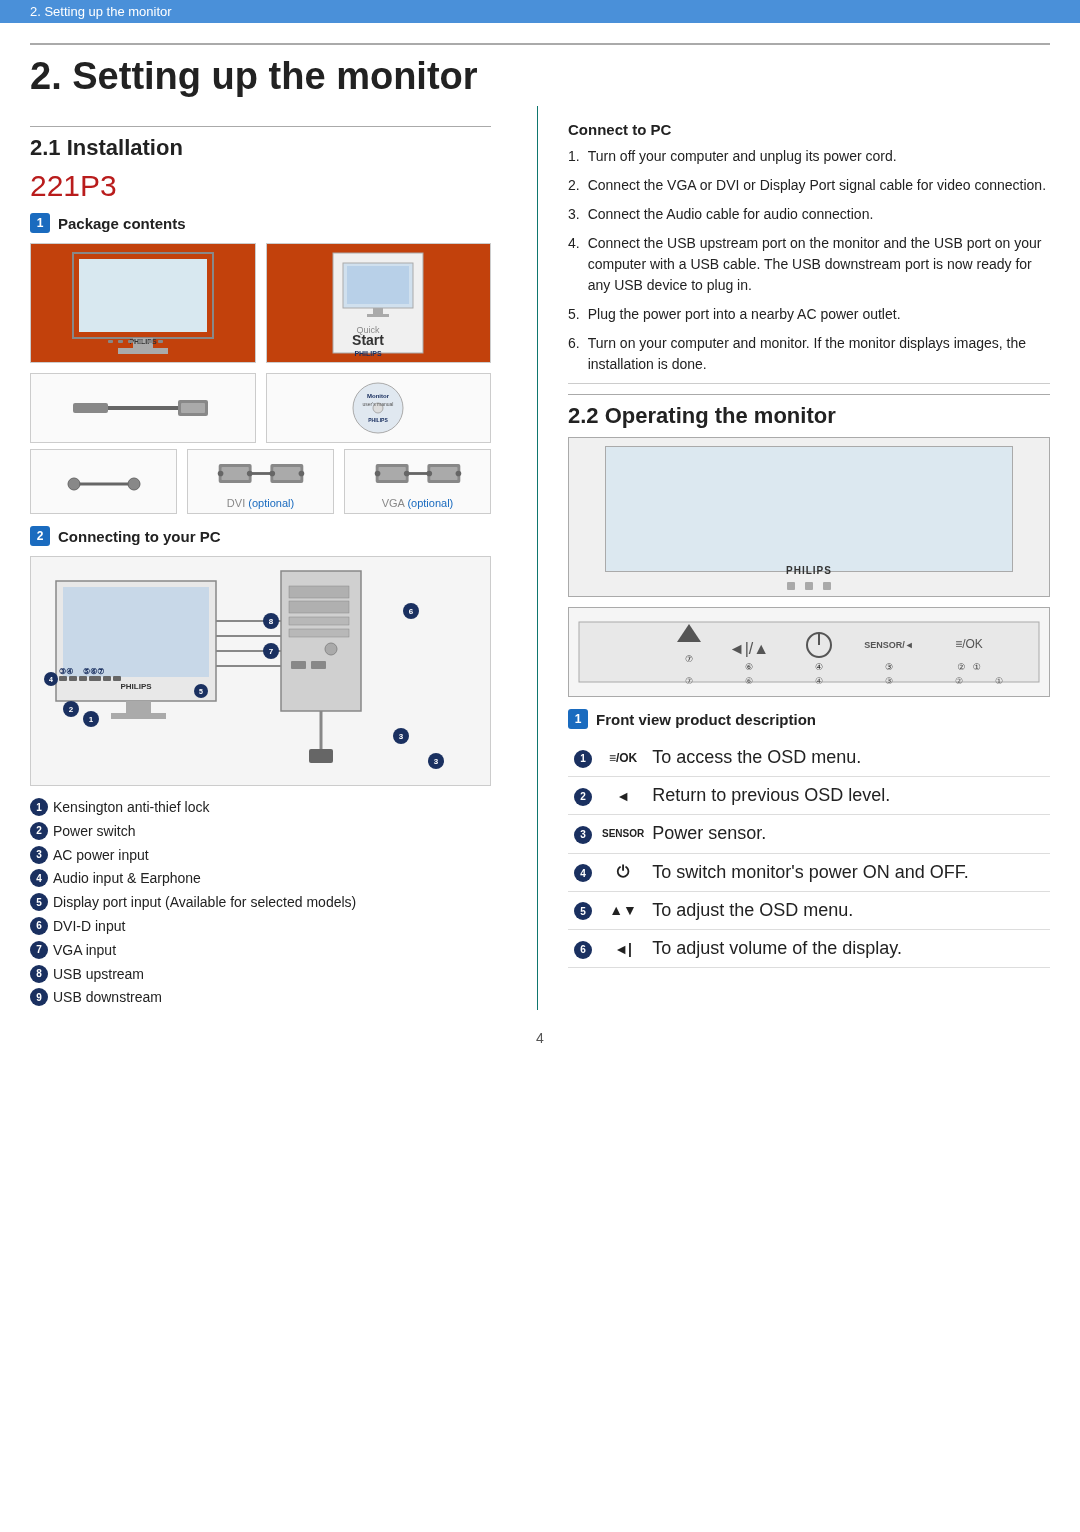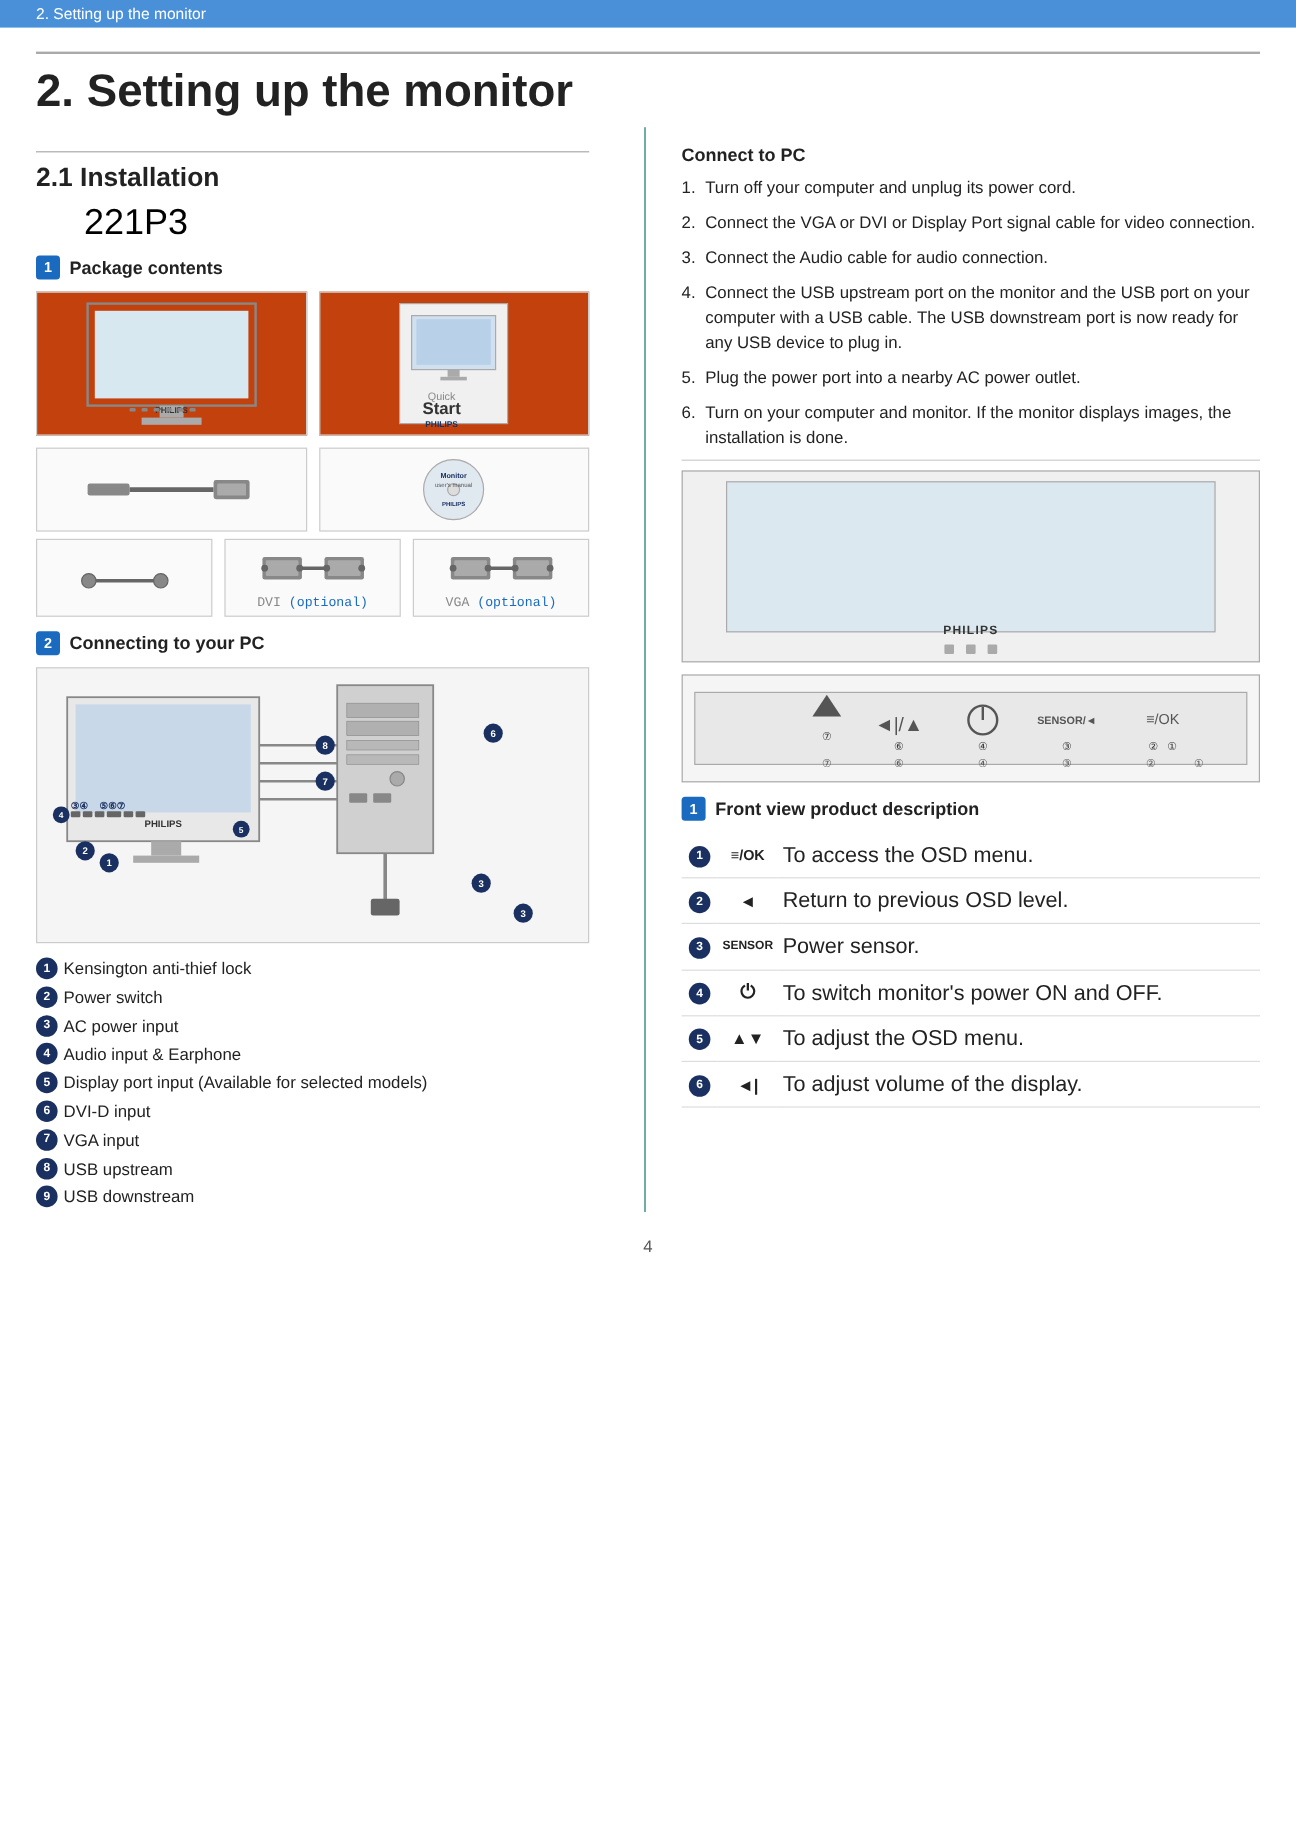--- a/index.html
+++ b/index.html
@@ -65,24 +65,23 @@
       font-weight: bold;
       color: #222;
       border-top: 1px solid #aaa;
       padding-top: 8px;
       margin-bottom: 8px;
       margin-top: 10px;
     }
 
     .model-number {
       font-size: 30px;
-      color: #000000;
+      color: #b91c1c;
       font-weight: normal;
       margin-bottom: 10px;
-      margin-left: 40px;
     }
 
     
     .section-label {
       display: flex;
       align-items: center;
       gap: 8px;
       margin-bottom: 10px;
       font-weight: bold;
       font-size: 15px;
@@ -142,21 +141,20 @@
       justify-content: center;
       background: #fafafa;
     }
 
     
     .accessories-row {
       display: flex;
       gap: 10px;
       margin-bottom: 6px;
       align-items: flex-start;
-      font-family: Liberation Mono, monospace;
     }
 
     .acc-box {
       border: 1px solid #ccc;
       flex: 1;
       height: 65px;
       display: flex;
       flex-direction: column;
       align-items: center;
       justify-content: flex-end;
@@ -642,20 +640,24 @@
           <span>Plug the power port into a nearby AC power outlet.</span>
         </li>
         <li>
           <span class="num">6.</span>
           <span>Turn on your computer and monitor. If the monitor displays images, the installation is done.</span>
         </li>
       </ol>
 
       <hr class="divider-line">
 
+      <div class="section-heading">
+        <span>2.2</span>
+        <span>Operating the monitor</span>
+      </div>
 
       <div class="monitor-display-illus">
         <div class="monitor-screen"></div>
         <div class="monitor-brand">PHILIPS</div>
         <div class="monitor-dots">
           <div class="monitor-dot"></div>
           <div class="monitor-dot"></div>
           <div class="monitor-dot"></div>
         </div>
       </div>

